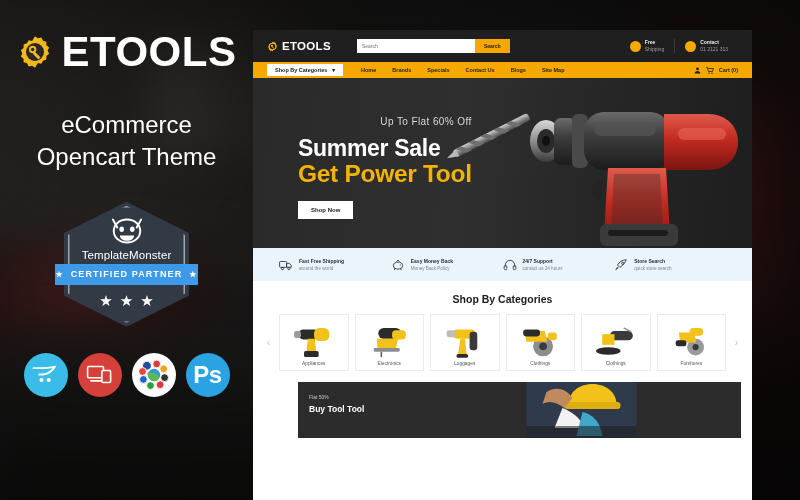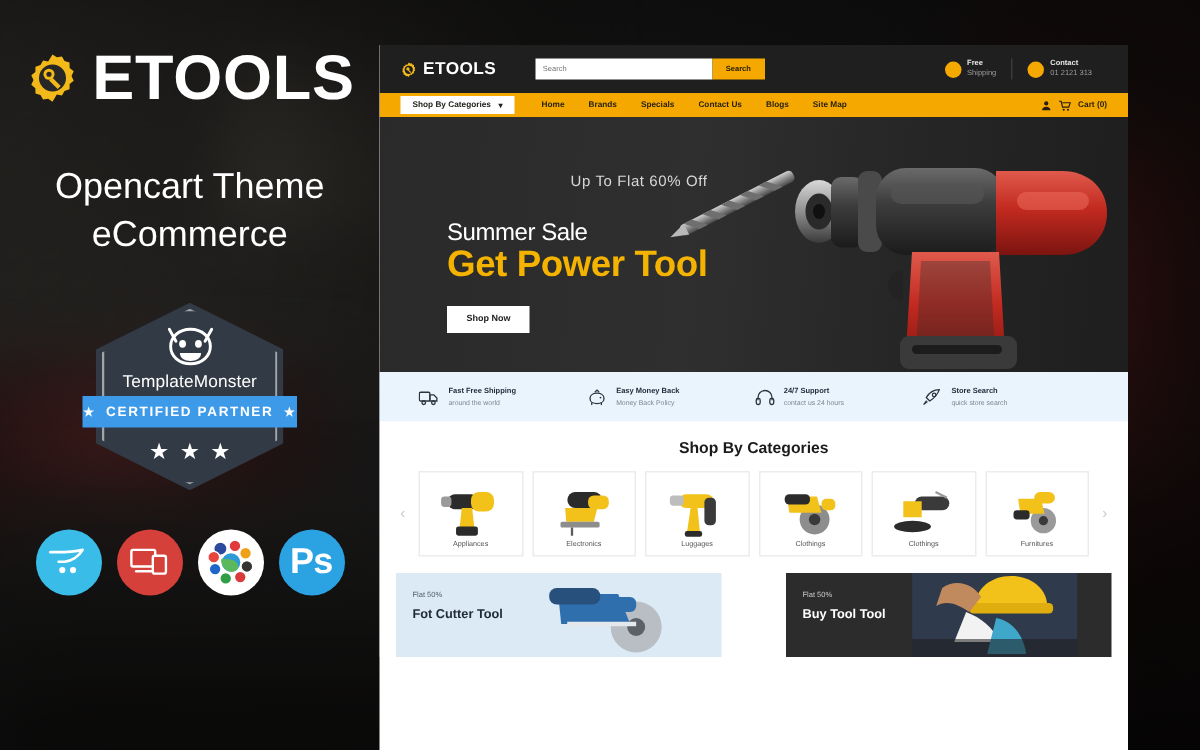--- a/index.html
+++ b/index.html
@@ -103,21 +103,21 @@
   .nav-links span { font-size:5.5px; font-weight:bold; color:#241f10; }
   .nav-right { margin-left:auto; display:flex; align-items:center; gap:5px; }
   .nav-right span { font-size:5.5px; font-weight:bold; color:#241f10; }
 
   
   .hero { height:170px; position:relative; overflow:hidden;
           background:linear-gradient(95deg,#2a2a2a 0%,#2f2f2f 42%,#262626 70%,#1e1e1e 100%); }
   .hero-drill { position:absolute; right:-6px; top:6px; width:330px; height:165px; }
   .hero-copy { position:absolute; left:45px; top:38px; z-index:2; }
   .hero-kicker { color:#d8d8d8; font-size:10px; letter-spacing:.4px;text-align:right; }
-  .hero-h1 { color:#fff; font-size:16px; font-weight:normal; margin-top:20px; letter-spacing:-.3px; }
+  .hero-h1 { color:#fff; font-size:23px; font-weight:bold; margin-top:8px; letter-spacing:-.3px; }
   .hero-h2 { color:#f5b301; font-size:24.5px; font-weight:bold; margin-top:-2px; letter-spacing:-.3px; }
   .shop-now { margin-top:13px; background:#fff; color:#222; font-size:6px; font-weight:bold;
               padding:6px 13px; display:inline-block; }
 
   
   .services { background:#eaf4fd; height:33px; display:flex; align-items:center;
               padding:0 26px; }
   .svc { flex:1; display:flex; align-items:center; gap:6px; }
   .svc-ic { width:14px; height:14px; flex:0 0 auto; }
   .svc-t1 { font-size:5px; font-weight:bold; color:#1f2937; }
@@ -179,22 +179,22 @@
           <circle cx="17.4" cy="17.2" r="4.1"></circle>
           <circle cx="17.4" cy="17.2" r="1.9" fill="#272727"></circle>
           <path d="M19.8 19.6l6.3 6.3-2.3 2.3-6.3-6.3z"></path>
         </g>
       </svg>
     </span>
     <span class="brand-text">ETOOLS</span>
   </div>
 
   <div class="promo-title">
+    <div>eCommerce</div>
     <div>Opencart Theme</div>
-    <div>eCommerce</div>
   </div>
 
   <div class="badge-wrap">
     <div class="hexagon">
       <span class="cat-icon">
         <svg viewBox="0 0 44 34" width="40" height="30">
           <path d="M6 4 L11 13 M38 4 L33 13" stroke="#fff" stroke-width="2.2" fill="none" stroke-linecap="round"></path>
           <path d="M22 4c9 0 15 6 15 13s-6 13-15 13S7 24 7 17 13 4 22 4z" fill="none" stroke="#fff" stroke-width="2.2"></path>
           <ellipse cx="16" cy="15" rx="2.6" ry="3" fill="#fff"></ellipse>
           <ellipse cx="28" cy="15" rx="2.6" ry="3" fill="#fff"></ellipse>
@@ -511,34 +511,20 @@
         </div>
 
       </div>
       <div class="arrow">›</div>
     </div>
   </div>
 
   <div class="promos">
 
 
-    <div class="promo p2">
-      <svg class="promo-img" viewBox="0 0 110 56">
-        <circle cx="76" cy="36" r="17" fill="#b8bec4"></circle>
-        <circle cx="76" cy="36" r="6" fill="#5a6169"></circle>
-        <path d="M24 14h40l8 20H26z" fill="#2f6fae"></path>
-        <rect x="18" y="10" width="34" height="11" rx="5" fill="#27507d"></rect>
-        <rect x="60" y="16" width="16" height="10" rx="4" fill="#2f6fae"></rect>
-        <path d="M30 34h46" stroke="#e4e8ec" stroke-width="3"></path>
-      </svg>
-      <div class="promo-txt">
-        <div class="promo-k">Flat 50%</div>
-        <div class="promo-h">Fot Cutter Tool</div>
-      </div>
-    </div>
 
     <div class="promo p3">
       <svg class="promo-img" viewBox="0 0 110 56">
         <rect x="0" y="0" width="110" height="56" fill="#2f3a4c"></rect>
         <path d="M66 2c14 0 24 9 24 20H42C42 11 52 2 66 2z" fill="#f2c21a"></path>
         <rect x="38" y="20" width="56" height="7" rx="3" fill="#e0ad0f"></rect>
         <path d="M20 10c8-6 20-4 26 6l-8 10c-8-6-16-8-22-4z" fill="#c08a5e"></path>
         <path d="M36 26c10 4 18 10 22 20H28z" fill="#f2f2f2"></path>
         <path d="M56 30c10 2 18 10 20 24H50z" fill="#3fa7c9"></path>
         <rect x="0" y="44" width="110" height="12" fill="#1e1e1e" opacity=".55"></rect>

